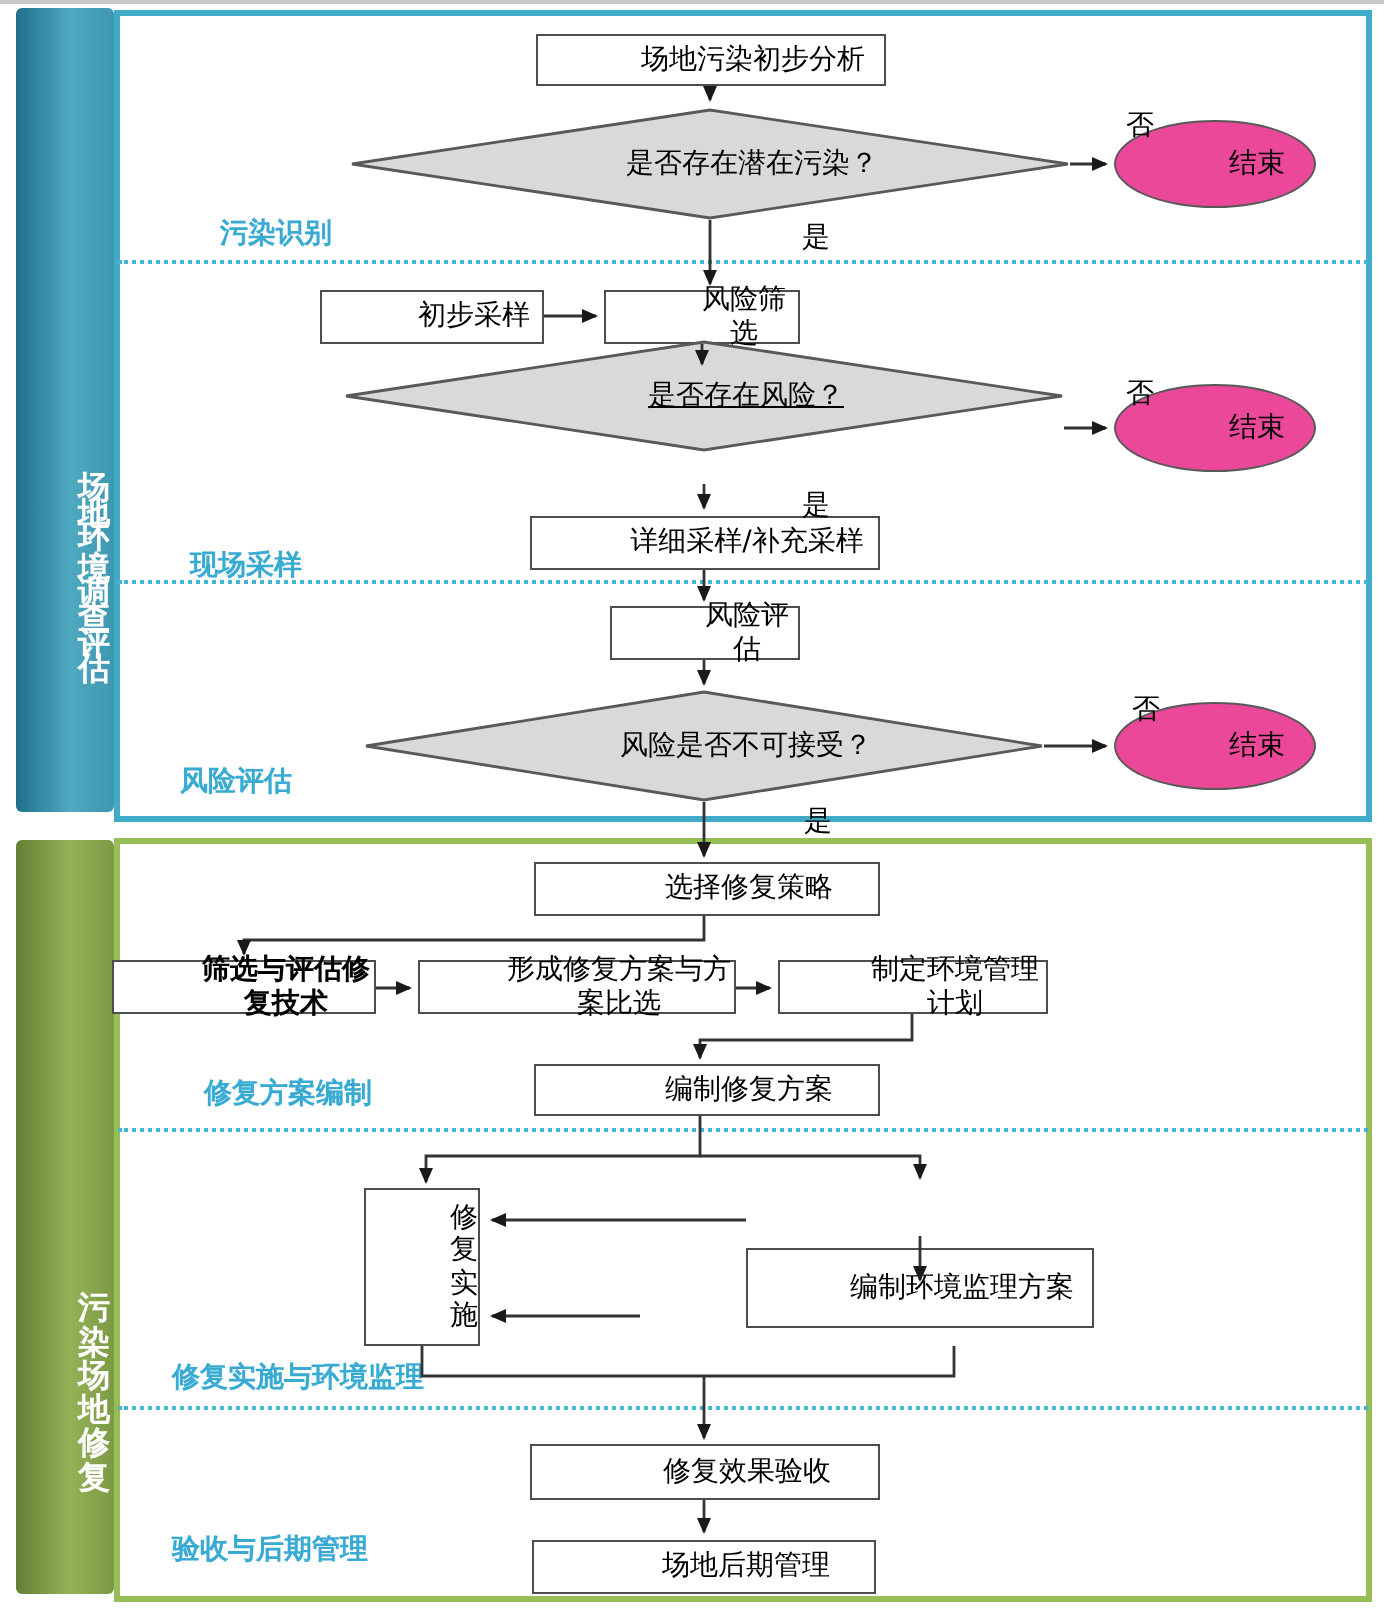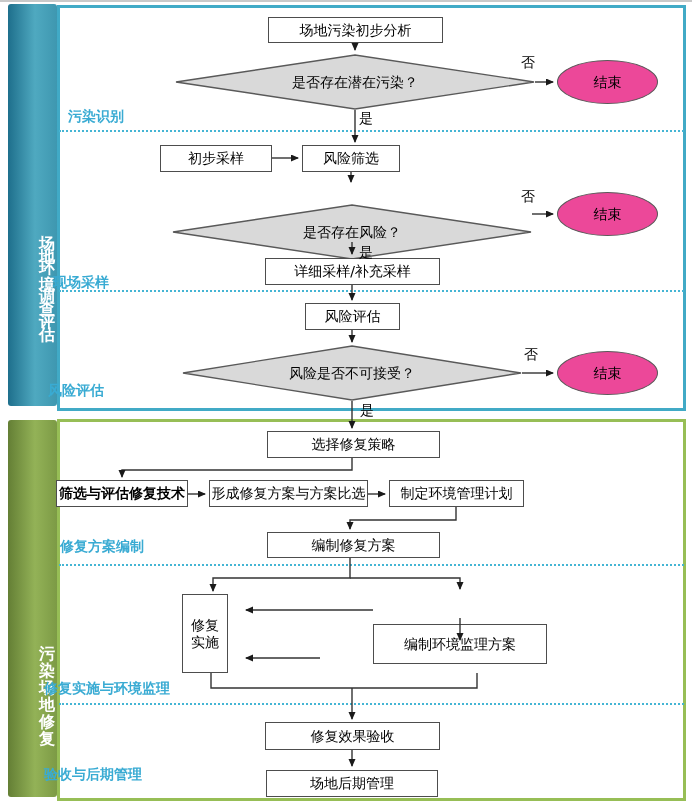--- a/index.html
+++ b/index.html
@@ -25,21 +25,21 @@
     position:absolute;box-sizing:border-box;display:flex;align-items:center;justify-content:center;
     text-align:center;font-size:14px;color:#000;line-height:1.15;white-space:pre-line;
   }
   .node.box{background:#ffffff;border:1.5px solid #4d4d4d;}
   .node.ellipse{background:#ec4899;border:1.5px solid #595959;border-radius:50%;}
   .node.diamond{background:transparent;border:none;}
   .node.diamond svg{position:absolute;left:0;top:0;}
   .node.diamond .dlabel{position:relative;z-index:2;}
   .branch-label{position:absolute;font-size:14px;color:#000;}
   #edges{position:absolute;left:0;top:0;z-index:3;pointer-events:none;}
-  .node,.phase-label,.branch-label{z-index:2;}
+  .node,.phase-label,.branch-label{z-index:2;padding-left:42px;}
 </style>
 </head>
 <body>
 
 <div id="stage">
   <div class="top-line"></div>
 
   <div class="frame survey" id="frame-survey" style="left: 57px; top: 5px; width: 629px; height: 406px;"></div>
   <div class="frame remed" id="frame-remed" style="left: 57px; top: 419px; width: 629px; height: 382px;"></div>
 
@@ -88,36 +88,36 @@
     <div class="phase-label" style="left: 60px; top: 538px;">修复方案编制</div>
     <div class="phase-label" style="left: 44px; top: 680px;">修复实施与环境监理</div>
     <div class="phase-label" style="left: 44px; top: 766px;">验收与后期管理</div>
     <div class="node box" style="left: 268px; top: 17px; width: 175px; height: 26px;">场地污染初步分析</div>
     <div class="node diamond" style="left: 175px; top: 54px; width: 360px; height: 56px;"><svg width="360" height="56">
         <polygon points="1,28 180,1 359,28 180,55" fill="#d9d9d9" stroke="#595959" stroke-width="1.4"></polygon>
       </svg><div class="dlabel">是否存在潜在污染？</div></div>
     <div class="node ellipse" style="left: 557px; top: 60px; width: 101px; height: 44px;">结束</div>
     <div class="node box" style="left: 160px; top: 145px; width: 112px; height: 27px;">初步采样</div>
     <div class="node box" style="left: 302px; top: 145px; width: 98px; height: 27px;">风险筛选</div>
-    <div class="node diamond" style="left: 172px; top: 204px; width: 360px; height: 56px;"><svg width="360" height="56">
+    <div class="node diamond" style="left: 172px; top: 170px; width: 360px; height: 56px; text-decoration: underline;"><svg width="360" height="56">
         <polygon points="1,28 180,1 359,28 180,55" fill="#d9d9d9" stroke="#595959" stroke-width="1.4"></polygon>
       </svg><div class="dlabel">是否存在风险？</div></div>
     <div class="node ellipse" style="left: 557px; top: 192px; width: 101px; height: 44px;">结束</div>
     <div class="node box" style="left: 265px; top: 258px; width: 175px; height: 27px;">详细采样/补充采样</div>
     <div class="node box" style="left: 305px; top: 303px; width: 95px; height: 27px;">风险评估</div>
     <div class="node diamond" style="left: 182px; top: 345px; width: 340px; height: 56px;"><svg width="340" height="56">
         <polygon points="1,28 170,1 339,28 170,55" fill="#d9d9d9" stroke="#595959" stroke-width="1.4"></polygon>
       </svg><div class="dlabel">风险是否不可接受？</div></div>
     <div class="node ellipse" style="left: 557px; top: 351px; width: 101px; height: 44px;">结束</div>
     <div class="node box" style="left: 267px; top: 431px; width: 173px; height: 27px;">选择修复策略</div>
     <div class="node box" style="left: 56px; top: 480px; width: 132px; height: 27px; font-weight: bold;">筛选与评估修复技术</div>
     <div class="node box" style="left: 209px; top: 480px; width: 159px; height: 27px;">形成修复方案与方案比选</div>
     <div class="node box" style="left: 389px; top: 480px; width: 135px; height: 27px; text-align: center;">制定环境管理计划</div>
     <div class="node box" style="left: 267px; top: 532px; width: 173px; height: 26px;">编制修复方案</div>
-    <div class="node box" style="left: 182px; top: 594px; width: 46px; height: 79px;">修复
+    <div class="node box" style="left: 182px; top: 594px; width: 58px; height: 79px;">修复
 实施</div>
     <div class="node box" style="left: 373px; top: 624px; width: 174px; height: 40px;">编制环境监理方案</div>
     <div class="node box" style="left: 265px; top: 722px; width: 175px; height: 28px;">修复效果验收</div>
     <div class="node box" style="left: 266px; top: 770px; width: 172px; height: 27px;">场地后期管理</div>
     <div class="branch-label" style="left: 521px; top: 54px;">否</div>
     <div class="branch-label" style="left: 359px; top: 110px;">是</div>
     <div class="branch-label" style="left: 521px; top: 188px;">否</div>
     <div class="branch-label" style="left: 359px; top: 244px;">是</div>
     <div class="branch-label" style="left: 524px; top: 346px;">否</div>
     <div class="branch-label" style="left: 360px; top: 402px;">是</div>

